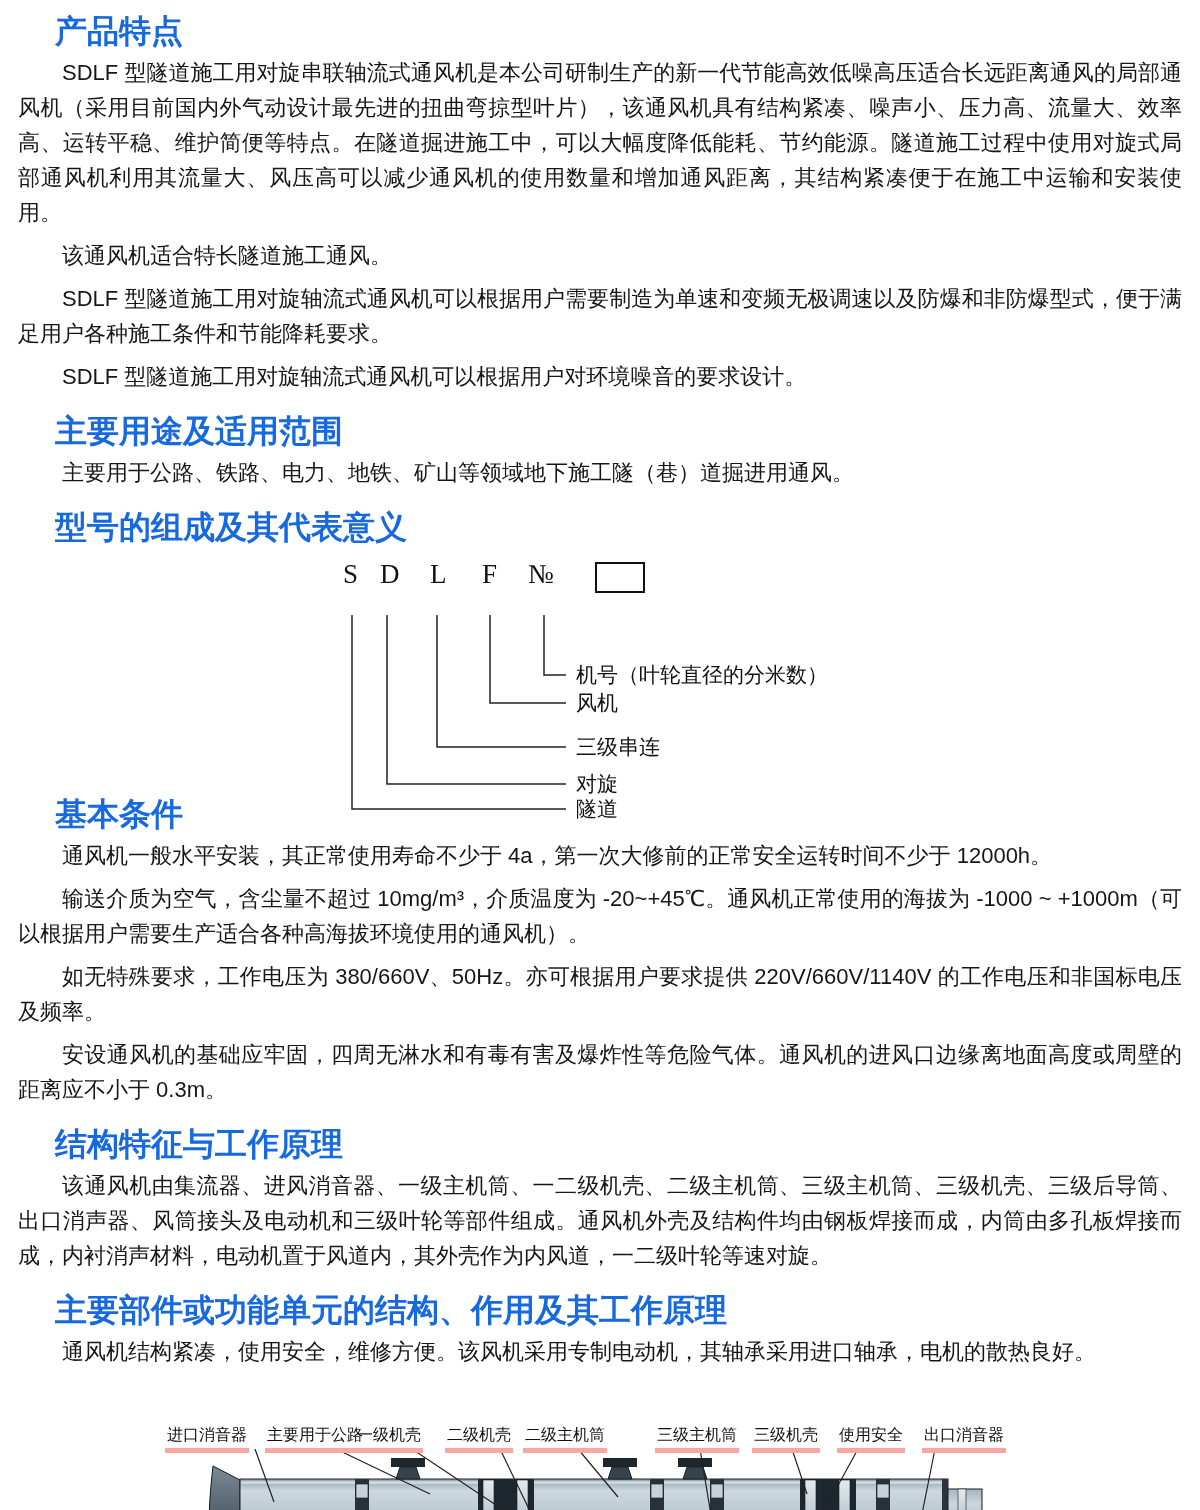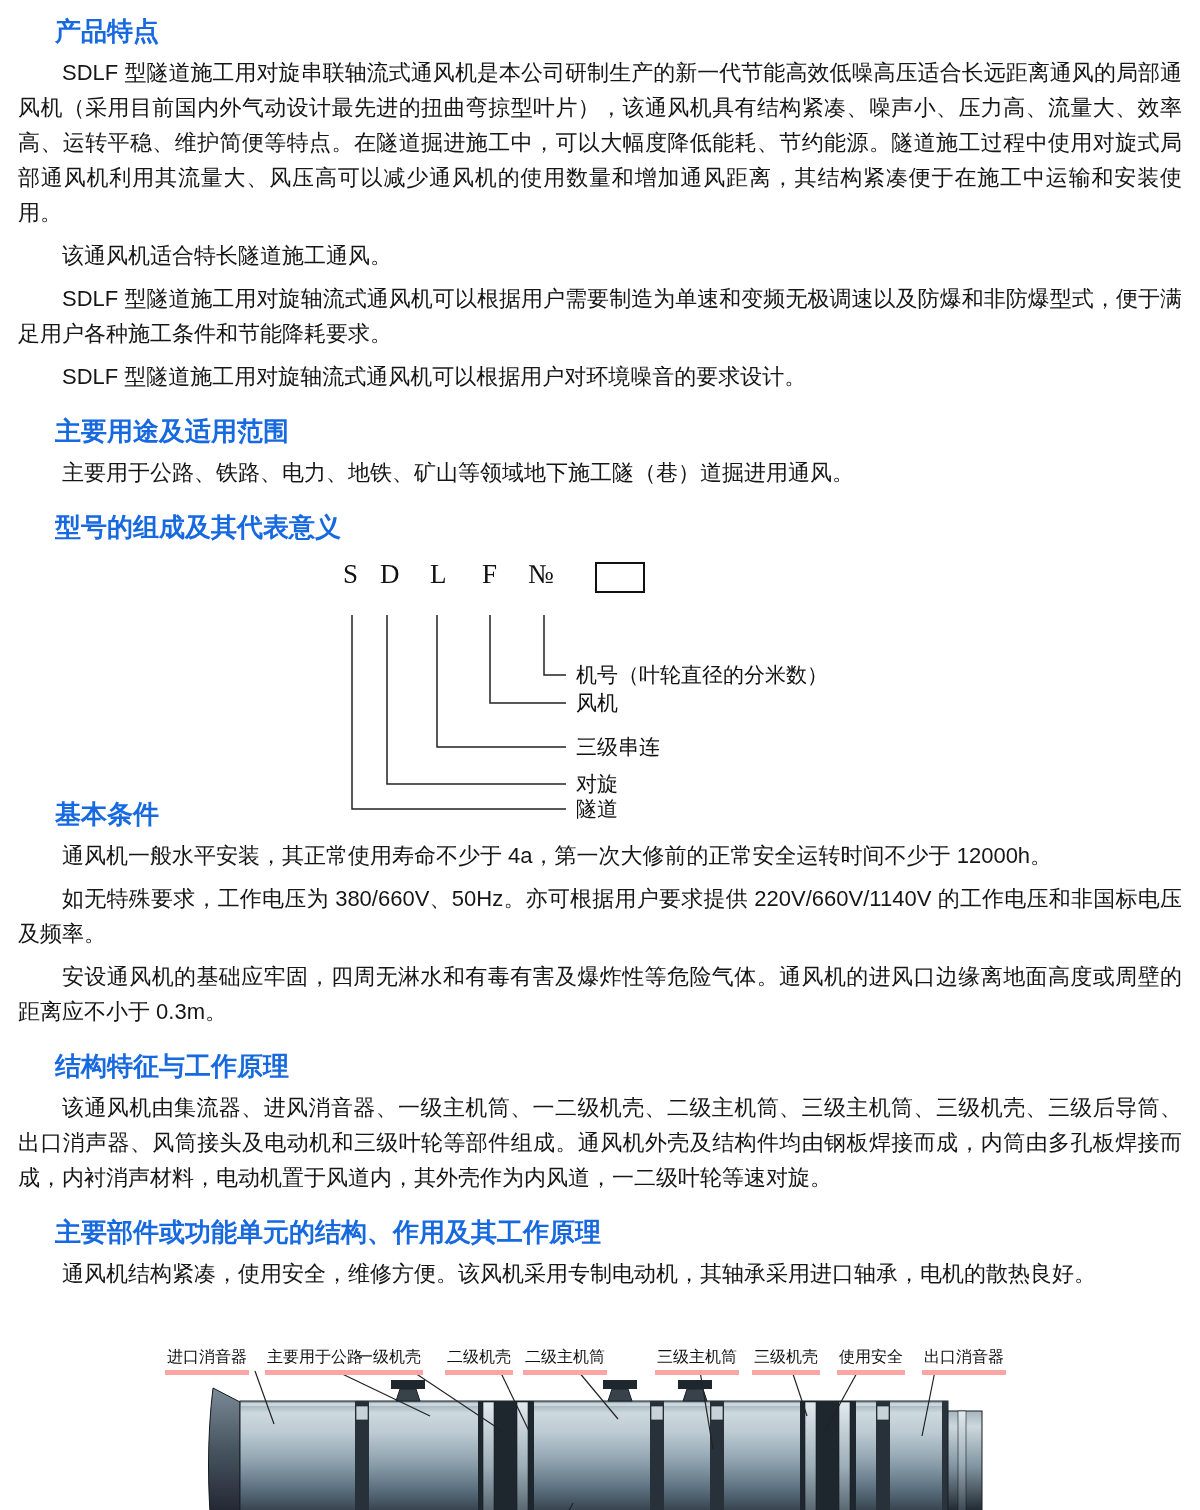--- a/index.html
+++ b/index.html
@@ -1,19 +1,19 @@
 <!DOCTYPE html>
 <html><head>
 <meta charset="utf-8">
 <style>
   html,body{margin:0;padding:0;background:#fff;}
   .page{position:relative;width:1200px;min-height:1510px;box-sizing:border-box;
         padding:4px 10px 20px 10px;background:#fff;color:#1a1a1a;
         font-family:"Liberation Sans",sans-serif;}
-  h2.sec{font-size:26px;line-height:30px;font-weight:bold;color:#1769E0;
+  h2.sec{font-size:32px;line-height:30px;font-weight:bold;color:#1769E0;
          margin:22px 0 9px 45px;}
   p.body{font-size:22px;line-height:35px;margin:8px;text-indent:2em;
          text-align:justify;color:#161616;}
   
   .model-diagram{position:relative;height:262px;overflow:visible;margin-top:6px;}
   .md-letter{position:absolute;top:8px;font:27px "Liberation Serif",serif;color:#111;}
   .md-box{position:absolute;left:585px;top:11px;width:46px;height:27px;
           border:2px solid #111;background:#fff;}
   .md-label{position:absolute;left:566px;font-size:21px;line-height:24px;color:#111;white-space:nowrap;}
   .md-lines{position:absolute;left:0;top:0;width:1180px;height:262px;overflow:visible;}
@@ -62,20 +62,21 @@
       <span class="md-label" style="top:140px">风机</span>
       <span class="md-label" style="top:184px">三级串连</span>
       <span class="md-label" style="top:221px">对旋</span>
       <span class="md-label" style="top:246px">隧道</span>
     </div>
   </section>
 
   <section>
     <h2 class="sec" style="margin-top:-14px">基本条件</h2>
     <p class="body">通风机一般水平安装，其正常使用寿命不少于 4a，第一次大修前的正常安全运转时间不少于 12000h。</p>
+    <p class="body">输送介质为空气，含尘量不超过 10mg/m³，介质温度为 -20~+45℃。通风机正常使用的海拔为 -1000 ~ +1000m（可以根据用户需要生产适合各种高海拔环境使用的通风机）。</p>
     <p class="body">如无特殊要求，工作电压为 380/660V、50Hz。亦可根据用户要求提供 220V/660V/1140V 的工作电压和非国标电压及频率。</p>
     <p class="body">安设通风机的基础应牢固，四周无淋水和有毒有害及爆炸性等危险气体。通风机的进风口边缘离地面高度或周壁的距离应不小于 0.3m。</p>
   </section>
 
   <section>
     <h2 class="sec">结构特征与工作原理</h2>
     <p class="body">该通风机由集流器、进风消音器、一级主机筒、一二级机壳、二级主机筒、三级主机筒、三级机壳、三级后导筒、出口消声器、风筒接头及电动机和三级叶轮等部件组成。通风机外壳及结构件均由钢板焊接而成，内筒由多孔板焊接而成，内衬消声材料，电动机置于风道内，其外壳作为内风道，一二级叶轮等速对旋。</p>
   </section>
 
   <section>

